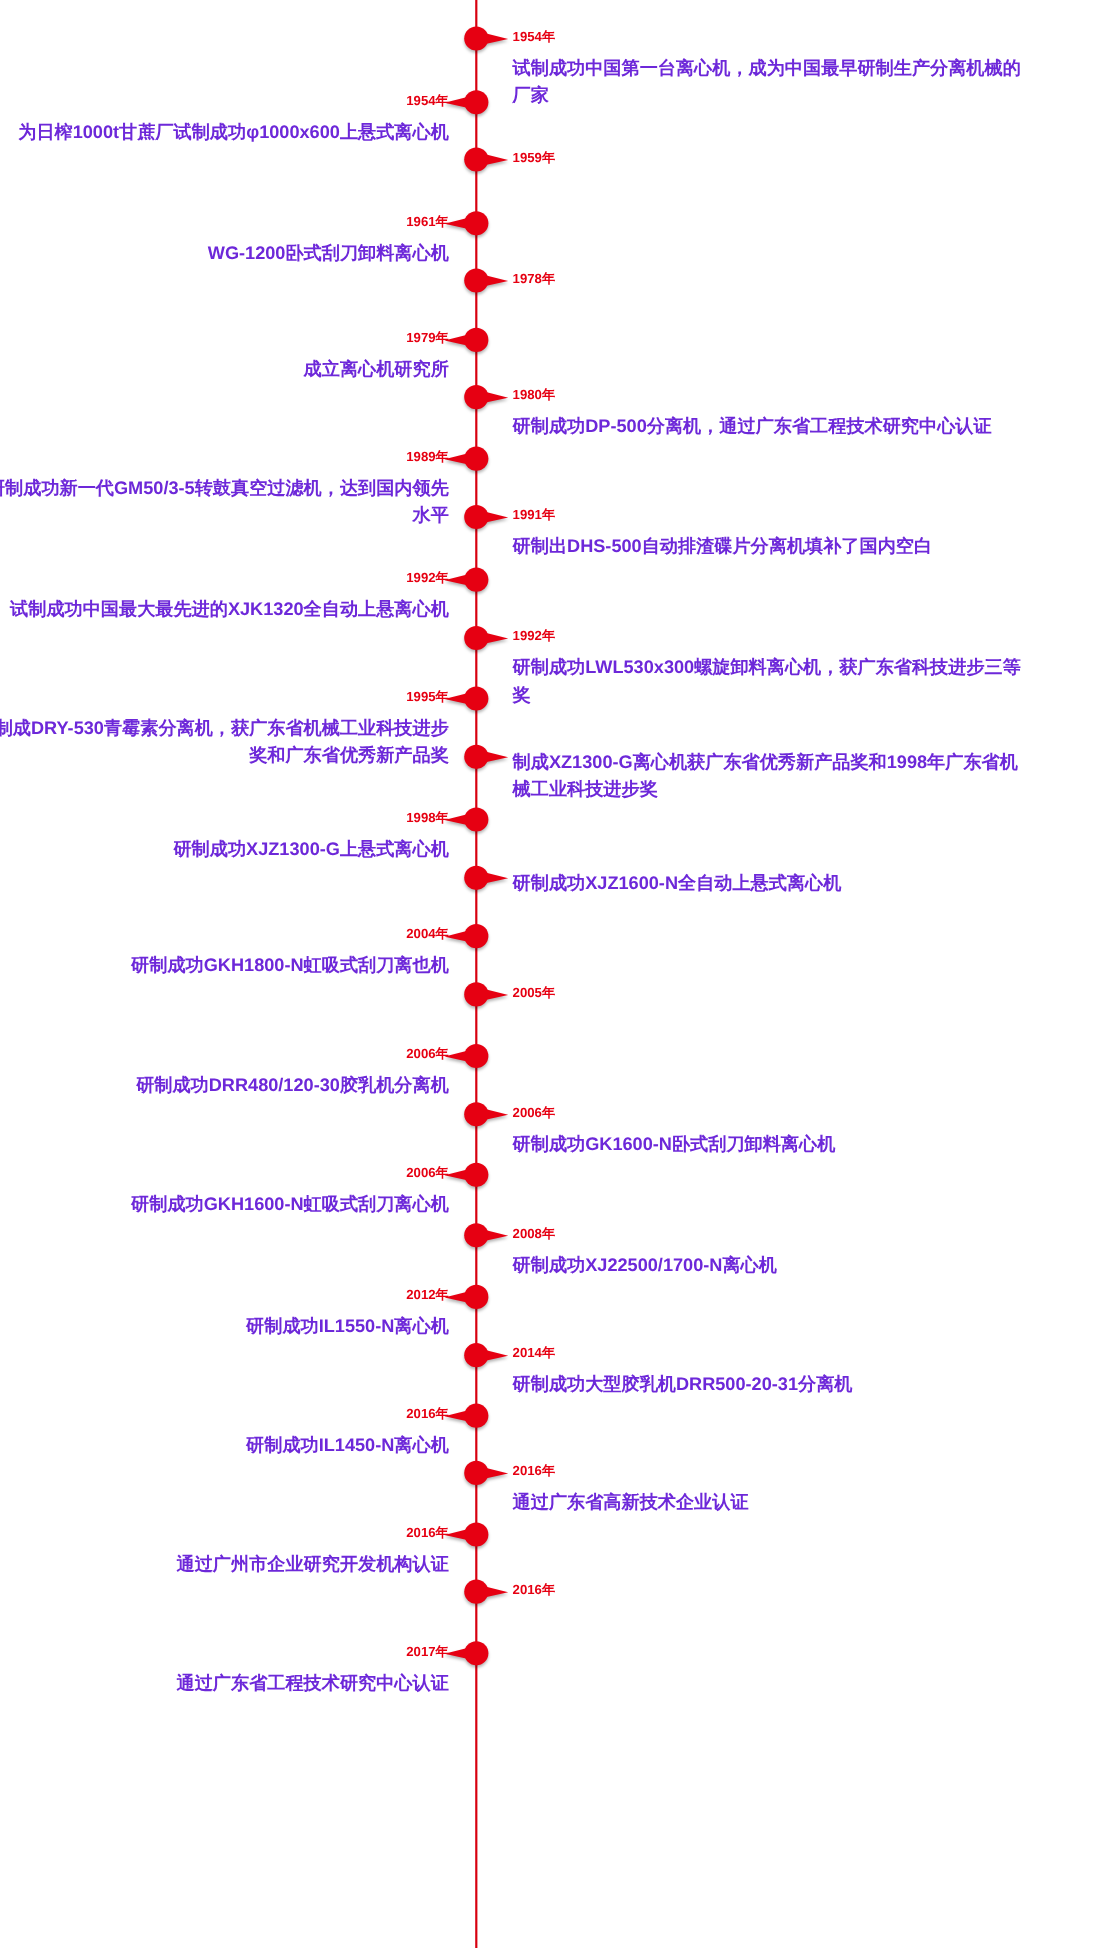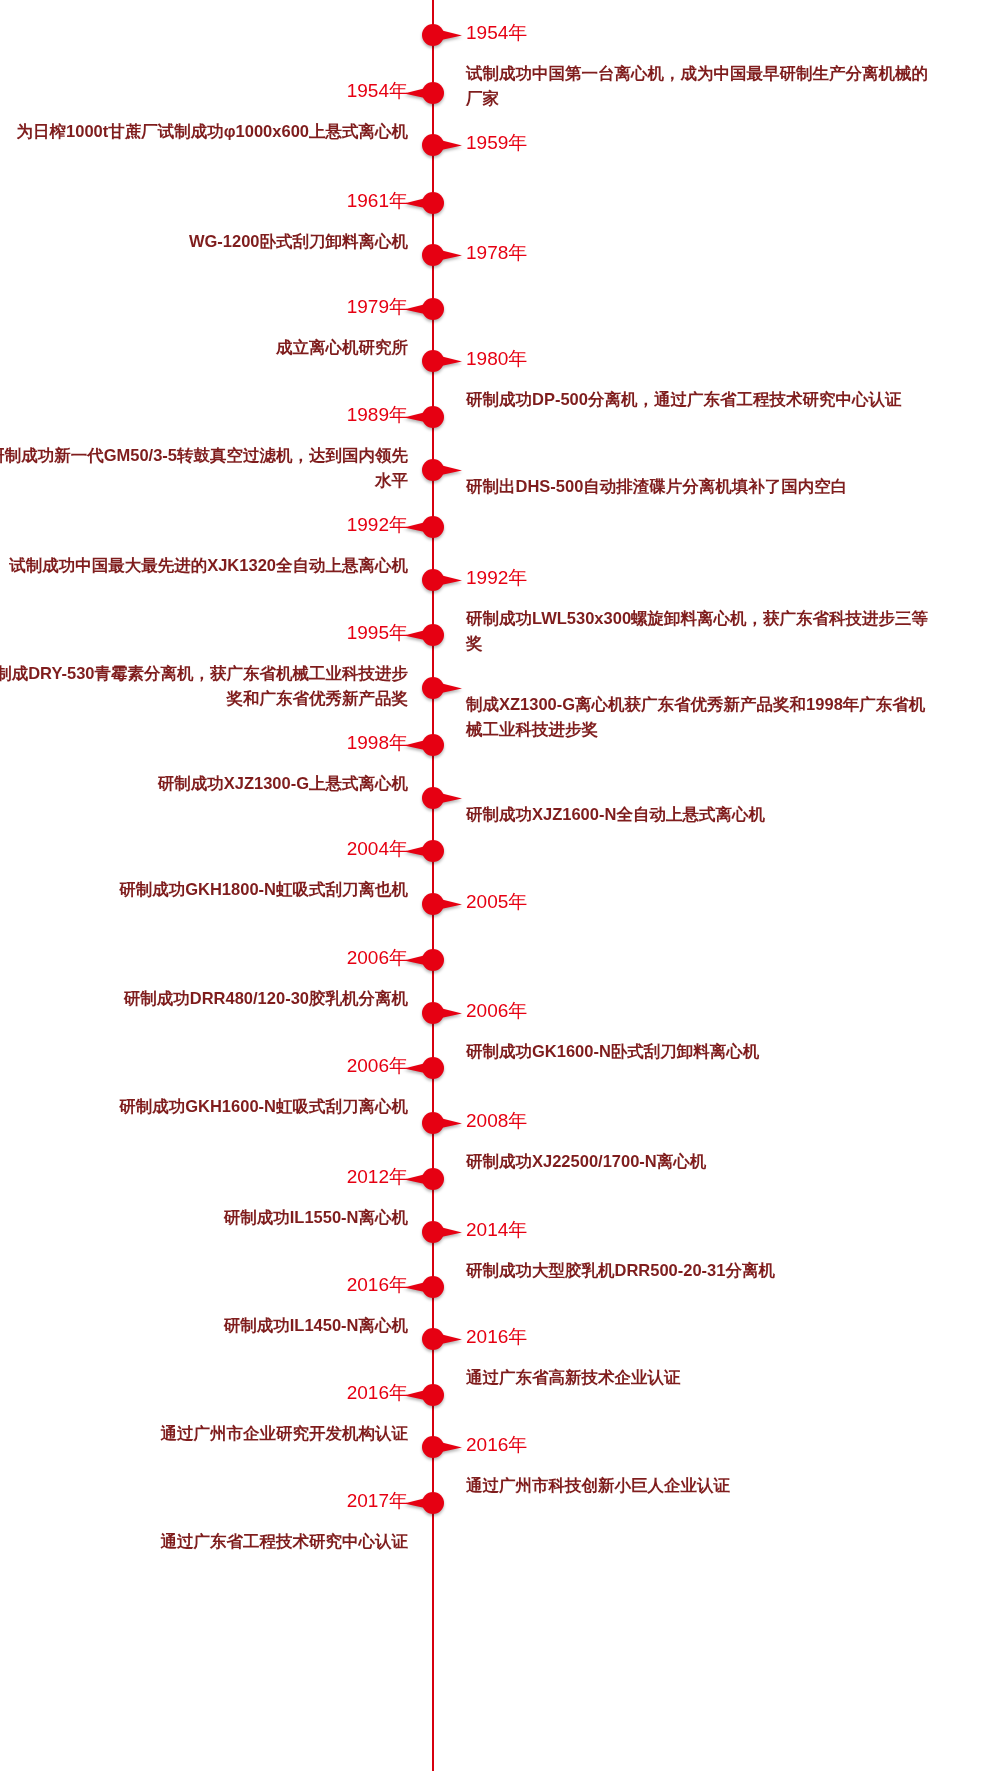--- a/index.html
+++ b/index.html
@@ -45,32 +45,32 @@
     text-align: right;
   }
   .entry.right .side-text {
     left: 466px;
     width: 470px;
     text-align: left;
   }
 
   .year {
     color: #e60012;
-    font-size: 19px;
-    font-weight: normal;
+    font-size: 12px;
+    font-weight: bold;
     line-height: 22px;
     letter-spacing: 0px;
     white-space: nowrap;
   }
   .desc {
-    color: #7f1d1d;
+    color: #6d28d9;
     font-size: 16.5px;
     font-weight: bold;
     line-height: 25px;
-    margin-top: 17px;
+    margin-top: 6px;
     letter-spacing: 0px;
   }
 
   
   .marker {
     position: absolute;
     top: 0;
     left: 412px;
     width: 110px;
     height: 26px;
@@ -200,20 +200,21 @@
     <div class="entry right" style="top: 457px;">
       <div class="marker">
         <svg width="110" height="26" viewBox="0 0 110 26" xmlns="http://www.w3.org/2000/svg">
           <g class="blob" fill="#e60012">
             <path d="M 21 6.18 L 50 13.5 L 21 19.82 Z"></path>
             <circle cx="21" cy="13" r="11"></circle>
           </g>
         </svg>
       </div>
       <div class="side-text">
+        <div class="year">1991年</div>
         <div class="desc">研制出DHS-500自动排渣碟片分离机填补了国内空白</div>
       </div>
     </div>
     <div class="entry left" style="top: 514px;">
       <div class="marker">
         <svg width="110" height="26" viewBox="0 0 110 26" xmlns="http://www.w3.org/2000/svg">
           <g class="blob" fill="#e60012">
             <path d="M 21 6.18 L -8 13.5 L 21 19.82 Z"></path>
             <circle cx="21" cy="13" r="11"></circle>
           </g>
@@ -449,21 +450,20 @@
       <div class="marker">
         <svg width="110" height="26" viewBox="0 0 110 26" xmlns="http://www.w3.org/2000/svg">
           <g class="blob" fill="#e60012">
             <path d="M 21 6.18 L 50 13.5 L 21 19.82 Z"></path>
             <circle cx="21" cy="13" r="11"></circle>
           </g>
         </svg>
       </div>
       <div class="side-text">
         <div class="year">2016年</div>
-        <div class="desc">通过广州市科技创新小巨人企业认证</div>
       </div>
     </div>
     <div class="entry left" style="top: 1490px;">
       <div class="marker">
         <svg width="110" height="26" viewBox="0 0 110 26" xmlns="http://www.w3.org/2000/svg">
           <g class="blob" fill="#e60012">
             <path d="M 21 6.18 L -8 13.5 L 21 19.82 Z"></path>
             <circle cx="21" cy="13" r="11"></circle>
           </g>
         </svg>

